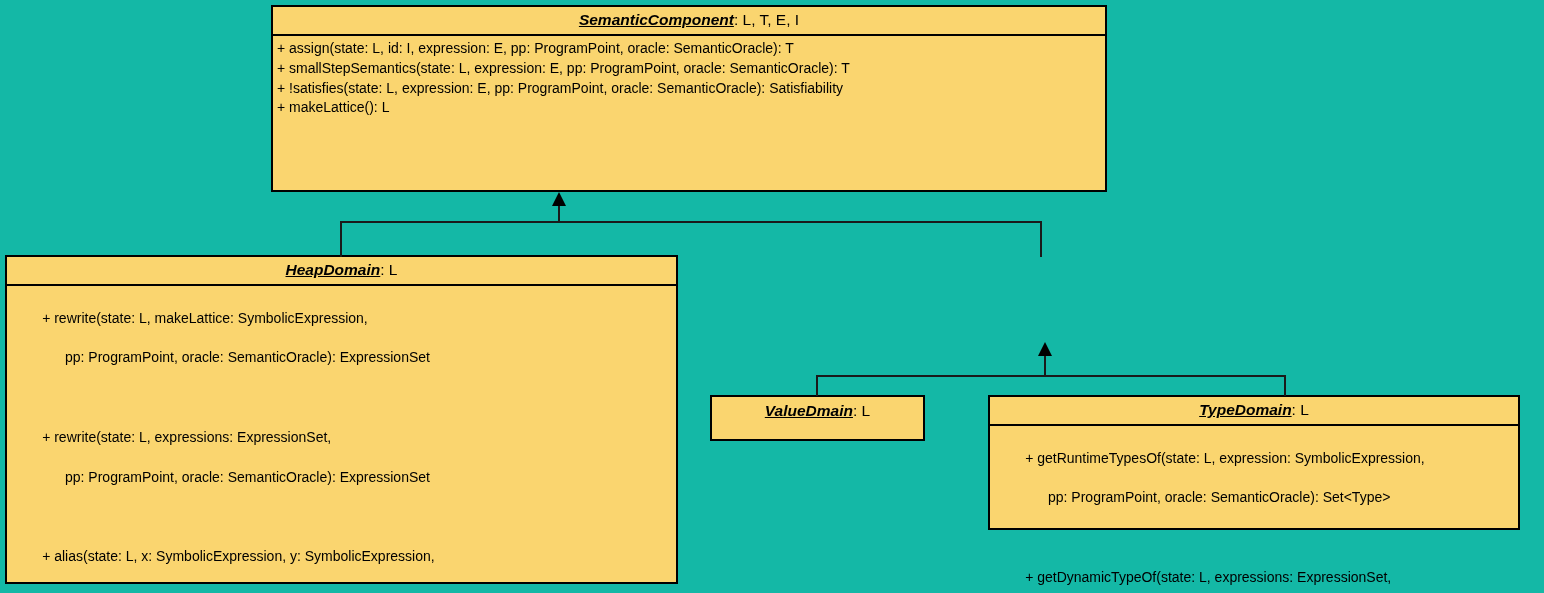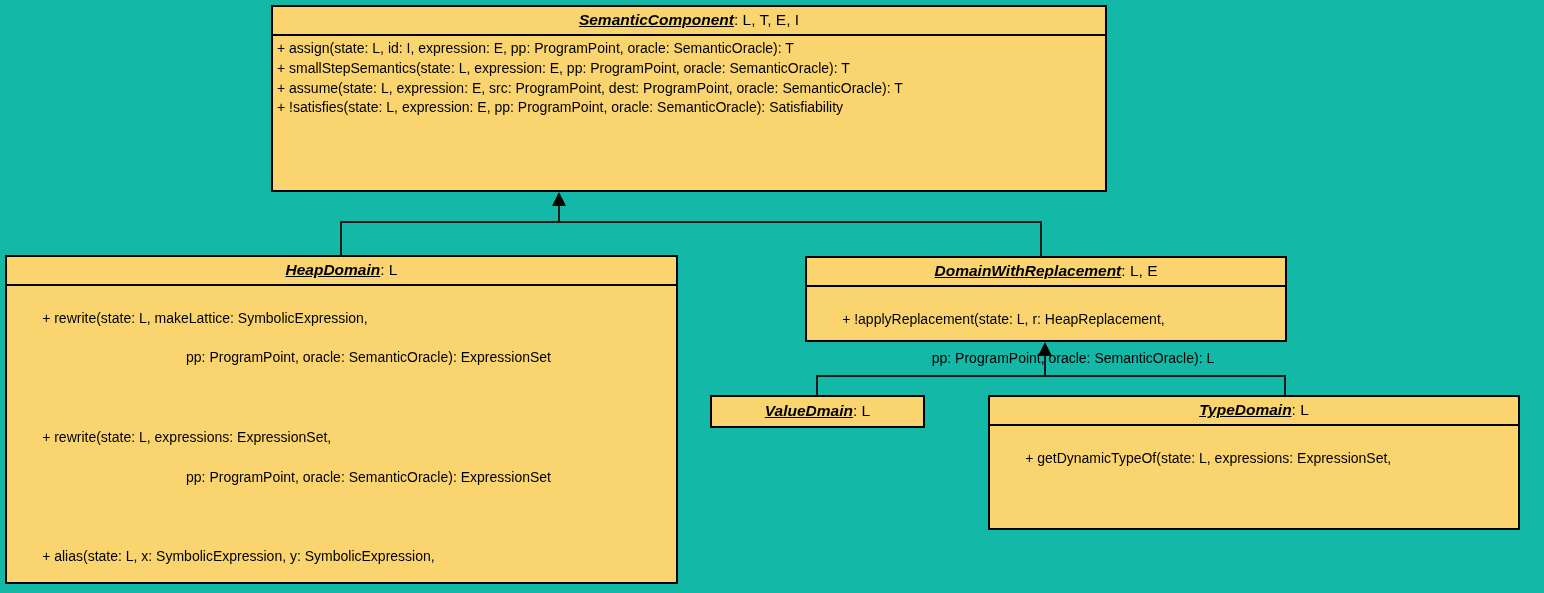--- a/index.html
+++ b/index.html
@@ -50,21 +50,20 @@
   }
   .uml-member {
     font-size: 14px;
     line-height: 1.42;
     color: #000000;
     white-space: pre;
   }
   .uml-member .cont {
     display: block;
     padding-left: 54px;
-    text-align: center;
   }
 
   
   .edge {
     position: absolute;
     background: #1a1a1a;
   }
   .edge-h { height: 2px; }
   .edge-v { width: 2px; }
 
@@ -82,22 +81,22 @@
 
 <div id="canvas">
 
   <div class="uml-class has-members" style="left:271px; top:5px; width:836px; height:187px;">
     <div class="uml-header">
       <span class="cls-name">SemanticComponent</span><span class="cls-params">: L, T, E, I</span>
     </div>
     <div class="uml-members">
       <div class="uml-member"><span>+ assign(state: L, id: I, expression: E, pp: ProgramPoint, oracle: SemanticOracle): T</span></div>
       <div class="uml-member"><span>+ smallStepSemantics(state: L, expression: E, pp: ProgramPoint, oracle: SemanticOracle): T</span></div>
-      <div class="uml-member"><span>+ assume(state: L, expression: E, src: ProgramPoint, dest: ProgramPoint, oracle: SemanticOracle): T</span></div>
       <div class="uml-member"><span>+ !satisfies(state: L, expression: E, pp: ProgramPoint, oracle: SemanticOracle): Satisfiability</span></div>
+      <div class="uml-member"><span>+ makeLattice(): L</span></div>
     </div>
   </div>
 
   <div class="uml-class has-members" style="left:5px; top:255px; width:673px; height:329px;">
     <div class="uml-header">
       <span class="cls-name">HeapDomain</span><span class="cls-params">: L</span>
     </div>
     <div class="uml-members">
       <div class="uml-member">
         <span>+ rewrite(state: L, makeLattice: SymbolicExpression,</span>
@@ -108,43 +107,36 @@
         <span class="cont">pp: ProgramPoint, oracle: SemanticOracle): ExpressionSet</span>
       </div>
       <div class="uml-member">
         <span>+ alias(state: L, x: SymbolicExpression, y: SymbolicExpression,</span>
         
       </div>
 
     </div>
   </div>
 
-  <div class="uml-class has-members" style="left:805px; top:256px; width:482px; height:86px;">
-    <div class="uml-header">
-      <span class="cls-name">DomainWithReplacement</span><span class="cls-params">: L, E</span>
-    </div>
-    <div class="uml-members">
-      <div class="uml-member">
-        <span>+ !applyReplacement(state: L, r: HeapReplacement,</span>
-        <span class="cont">pp: ProgramPoint, oracle: SemanticOracle): L</span>
-      </div>
-    </div>
-  </div>
 
-  <div class="uml-class" style="left:710px; top:395px; width:215px; height:33px;">
+  <div class="uml-class" style="left:710px; top:395px; width:215px; height:46px;">
     <div class="uml-header" style="padding-top:5px;">
       <span class="cls-name">ValueDmain</span><span class="cls-params">: L</span>
     </div>
   </div>
 
   <div class="uml-class has-members" style="left:988px; top:395px; width:532px; height:135px;">
     <div class="uml-header">
       <span class="cls-name">TypeDomain</span><span class="cls-params">: L</span>
     </div>
     <div class="uml-members">
+      <div class="uml-member">
+        <span>+ getRuntimeTypesOf(state: L, expression: SymbolicExpression,</span>
+        <span class="cont">pp: ProgramPoint, oracle: SemanticOracle): Set&lt;Type&gt;</span>
+      </div>
       <div class="uml-member">
         <span>+ getDynamicTypeOf(state: L, expressions: ExpressionSet,</span>
         
       </div>
     </div>
   </div>
 
   <div class="edge edge-v" style="left:558px; top:206px; height:16px;"></div>
   <div class="arrow-head" style="left:552px; top:192px;"></div>
 

